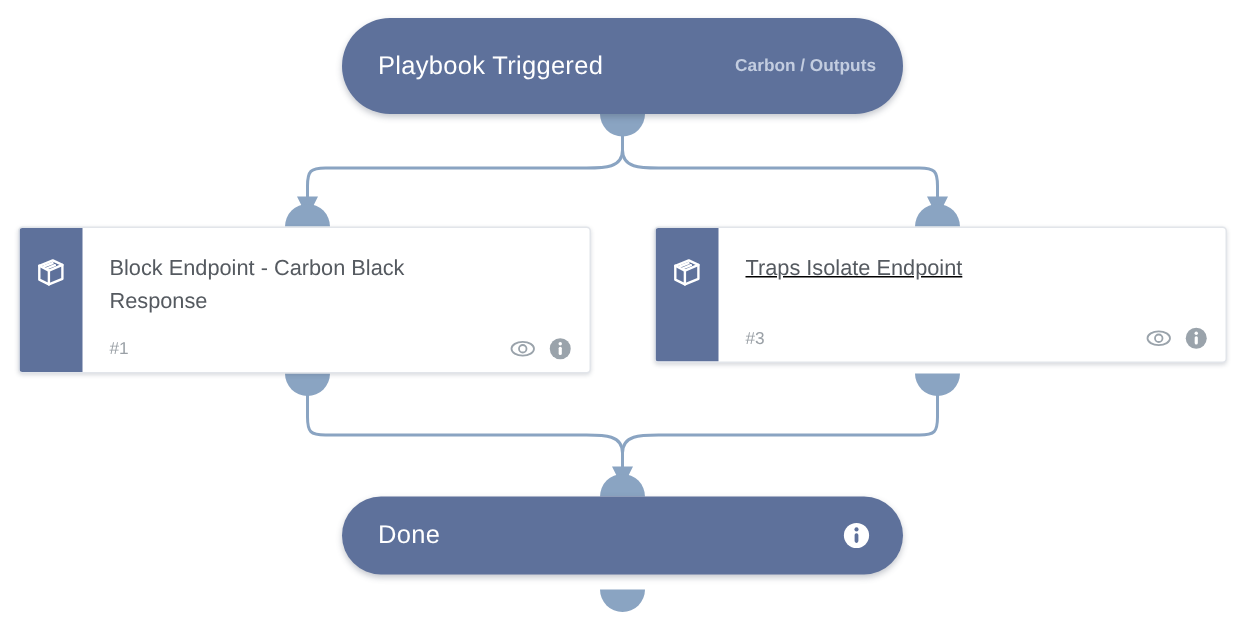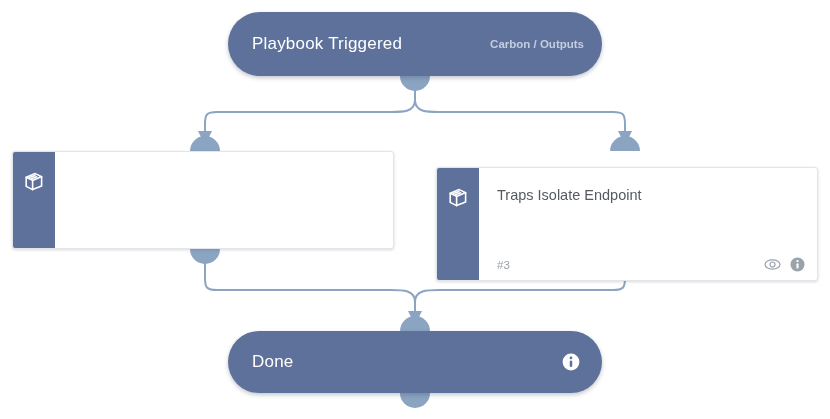--- a/index.html
+++ b/index.html
@@ -55,21 +55,21 @@
     left: 228px;
     top: 12px;
     width: 374px;
     height: 64px;
     padding: 0 18px 0 24px;
   }
   #node-done {
     left: 228px;
     top: 331px;
     width: 374px;
-    height: 62px;
+    height: 52px;
     padding: 0 22px 0 24px;
   }
 
   
   .port {
     position: absolute;
     width: 30px;
     height: 15px;
     background: #8aa4c2;
     z-index: 2;
@@ -83,21 +83,21 @@
     box-sizing: border-box;
     background: #ffffff;
     border: 1px solid #e2e5ea;
     border-radius: 3px;
     box-shadow: 0 1px 3px rgba(60,70,90,0.20);
     display: flex;
     overflow: hidden;
     z-index: 3;
   }
   #card-1 { left: 12px;  top: 151px; width: 382px; height: 98px; }
-  #card-2 { left: 436px; top: 167px; width: 382px; height: 114px; }
+  #card-2 { left: 436px; top: 151px; width: 382px; height: 91px; text-decoration: underline; }
 
   .card-strip {
     width: 42px;
     flex: 0 0 42px;
     background: #5e719b;
     display: flex;
     align-items: flex-start;
     justify-content: center;
     padding-top: 18px;
   }
@@ -168,20 +168,37 @@
       <svg class="icon" width="24" height="24" viewBox="0 0 24 24">
         <g fill="none" stroke="#ffffff" stroke-width="1.6" stroke-linejoin="round" stroke-linecap="round">
           <path d="M4.2,7.2 L13.2,3.6 L19.6,6.6 L10.6,10.4 Z"></path>
           <path d="M4.2,7.2 L4.2,16.4 L10.6,19.6 L10.6,10.4"></path>
           <path d="M10.6,19.6 L19.6,15.9 L19.6,6.6"></path>
           <path d="M7.4,7.6 L13.0,5.4"></path>
           <path d="M9.0,9.0 L14.6,6.8"></path>
         </g>
       </svg>
     </div>
+    <div class="card-body">
+      <div class="card-title">Block Endpoint - Carbon Black Response</div>
+      <div class="card-footer">
+        <span class="card-num">#1</span>
+        <span class="card-icons">
+          <svg class="icon" width="17" height="13" viewBox="0 0 17 13">
+            <ellipse cx="8.5" cy="6.5" rx="7.5" ry="4.6" fill="none" stroke="#9aa3ab" stroke-width="1.2"></ellipse>
+            <circle cx="8.5" cy="6.5" r="2.5" fill="none" stroke="#9aa3ab" stroke-width="1.2"></circle>
+          </svg>
+          <svg class="icon" width="15" height="15" viewBox="0 0 15 15">
+            <circle cx="7.5" cy="7.5" r="7" fill="#9aa3ab"></circle>
+            <circle cx="7.5" cy="4.1" r="1.15" fill="#ffffff"></circle>
+            <rect x="6.45" y="6.2" width="2.1" height="5.4" rx="1" fill="#ffffff"></rect>
+          </svg>
+        </span>
+      </div>
+    </div>
   </div>
   <div class="port down" style="left:190px; top:249px;"></div>
 
   <div class="port up" style="left:610px; top:136px;"></div>
   <div id="card-2" class="card">
     <div class="card-strip">
       <svg class="icon" width="24" height="24" viewBox="0 0 24 24">
         <g fill="none" stroke="#ffffff" stroke-width="1.6" stroke-linejoin="round" stroke-linecap="round">
           <path d="M4.2,7.2 L13.2,3.6 L19.6,6.6 L10.6,10.4 Z"></path>
           <path d="M4.2,7.2 L4.2,16.4 L10.6,19.6 L10.6,10.4"></path>

